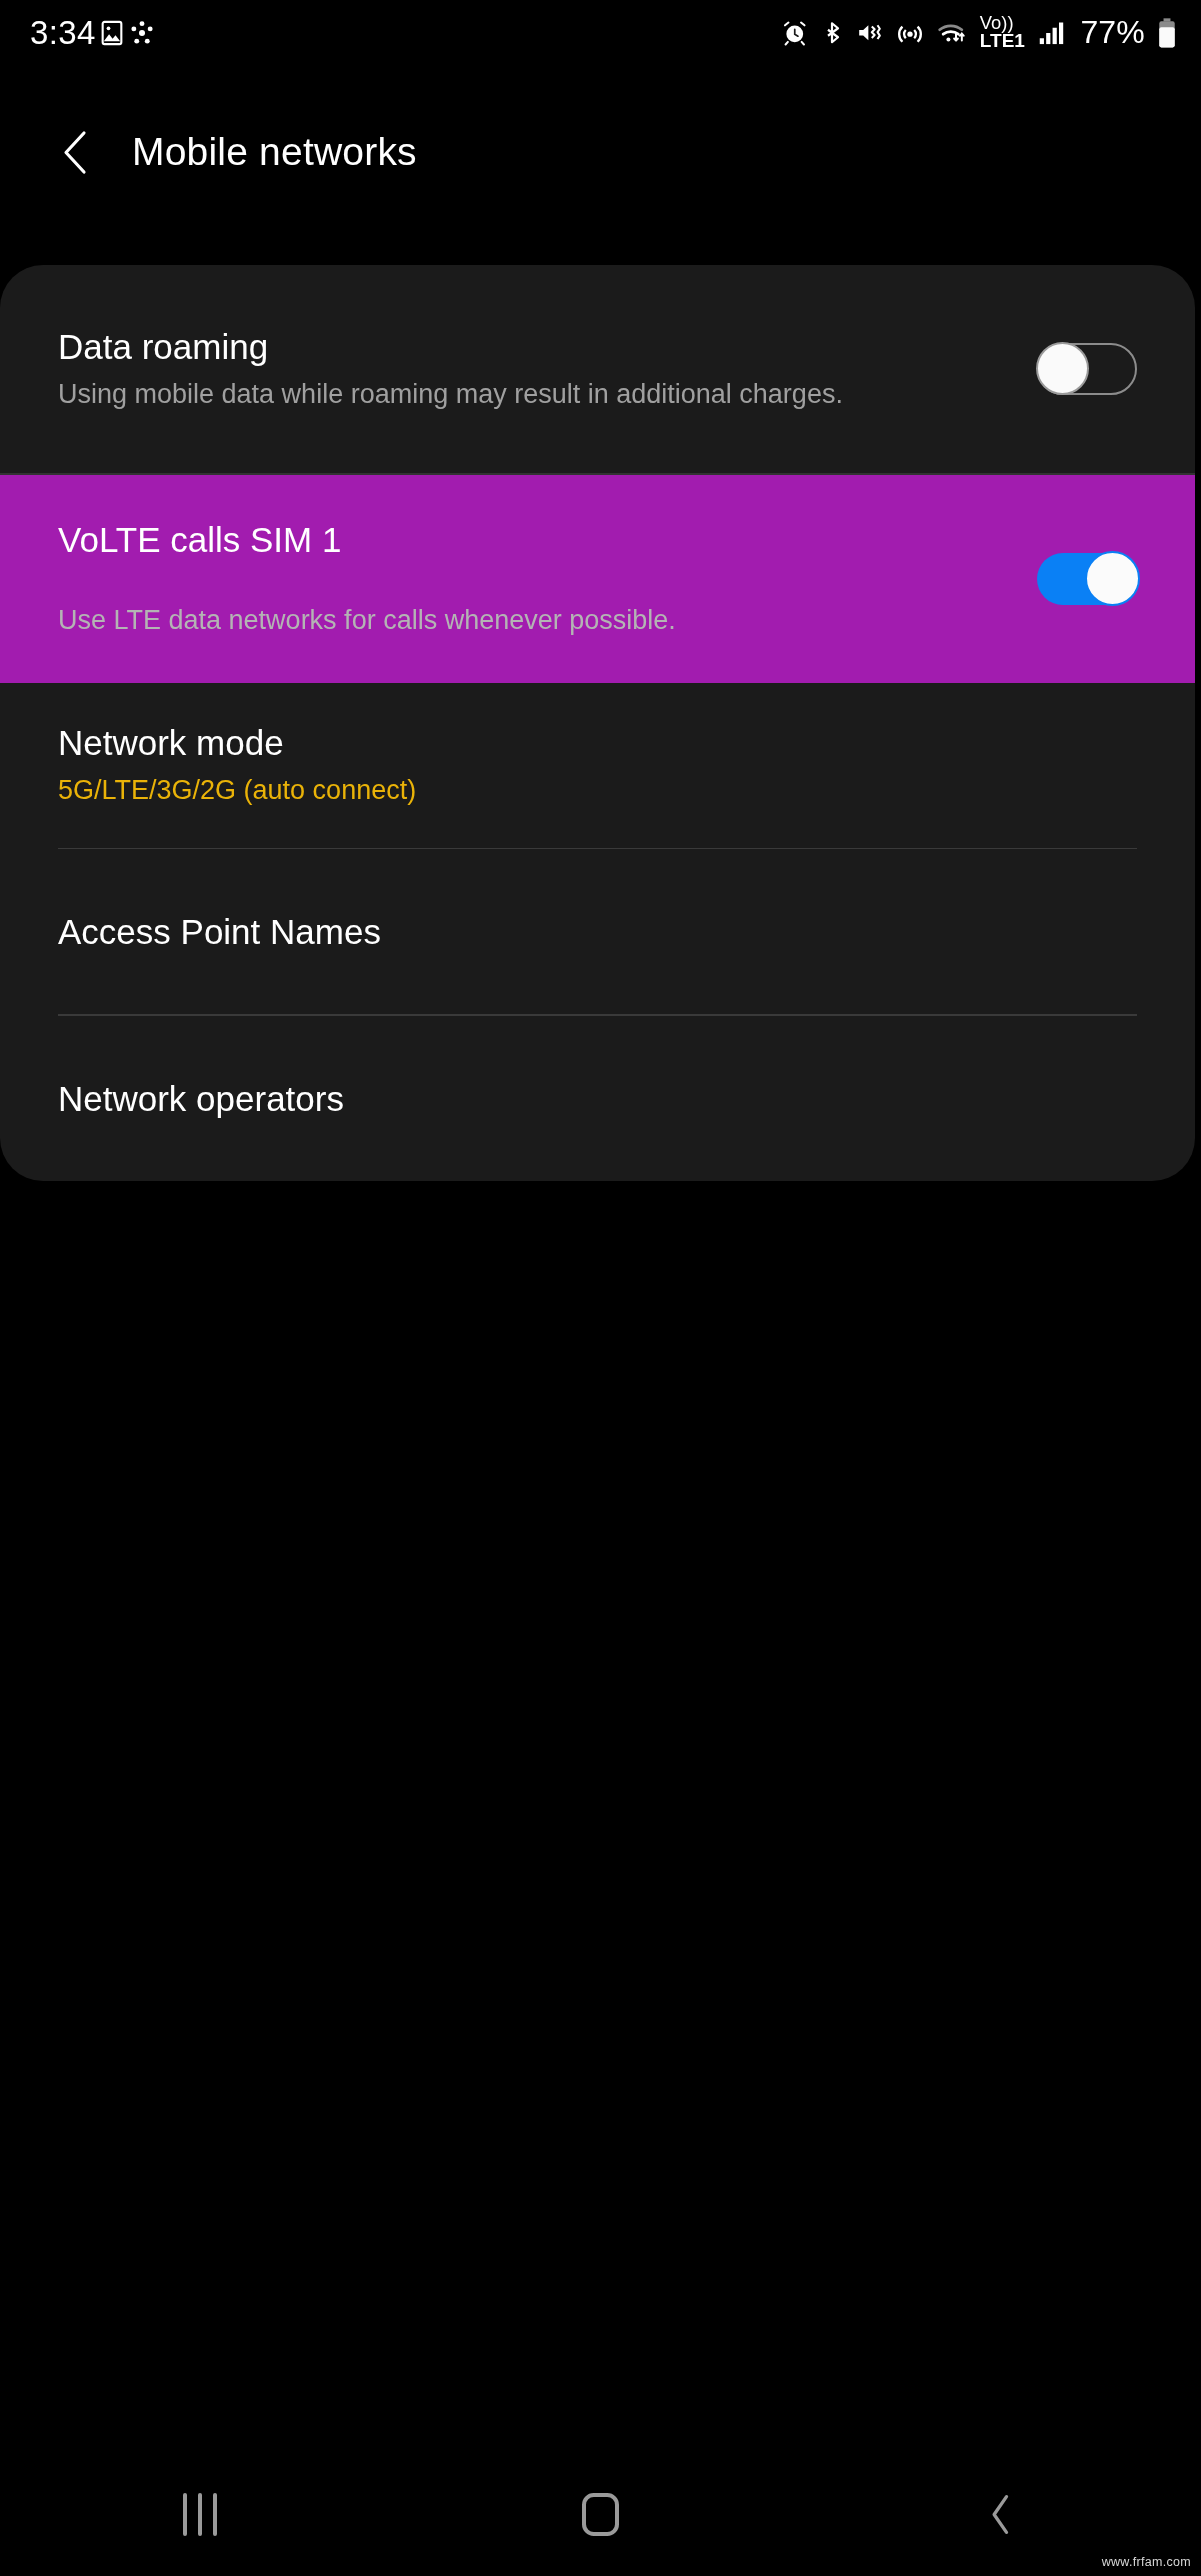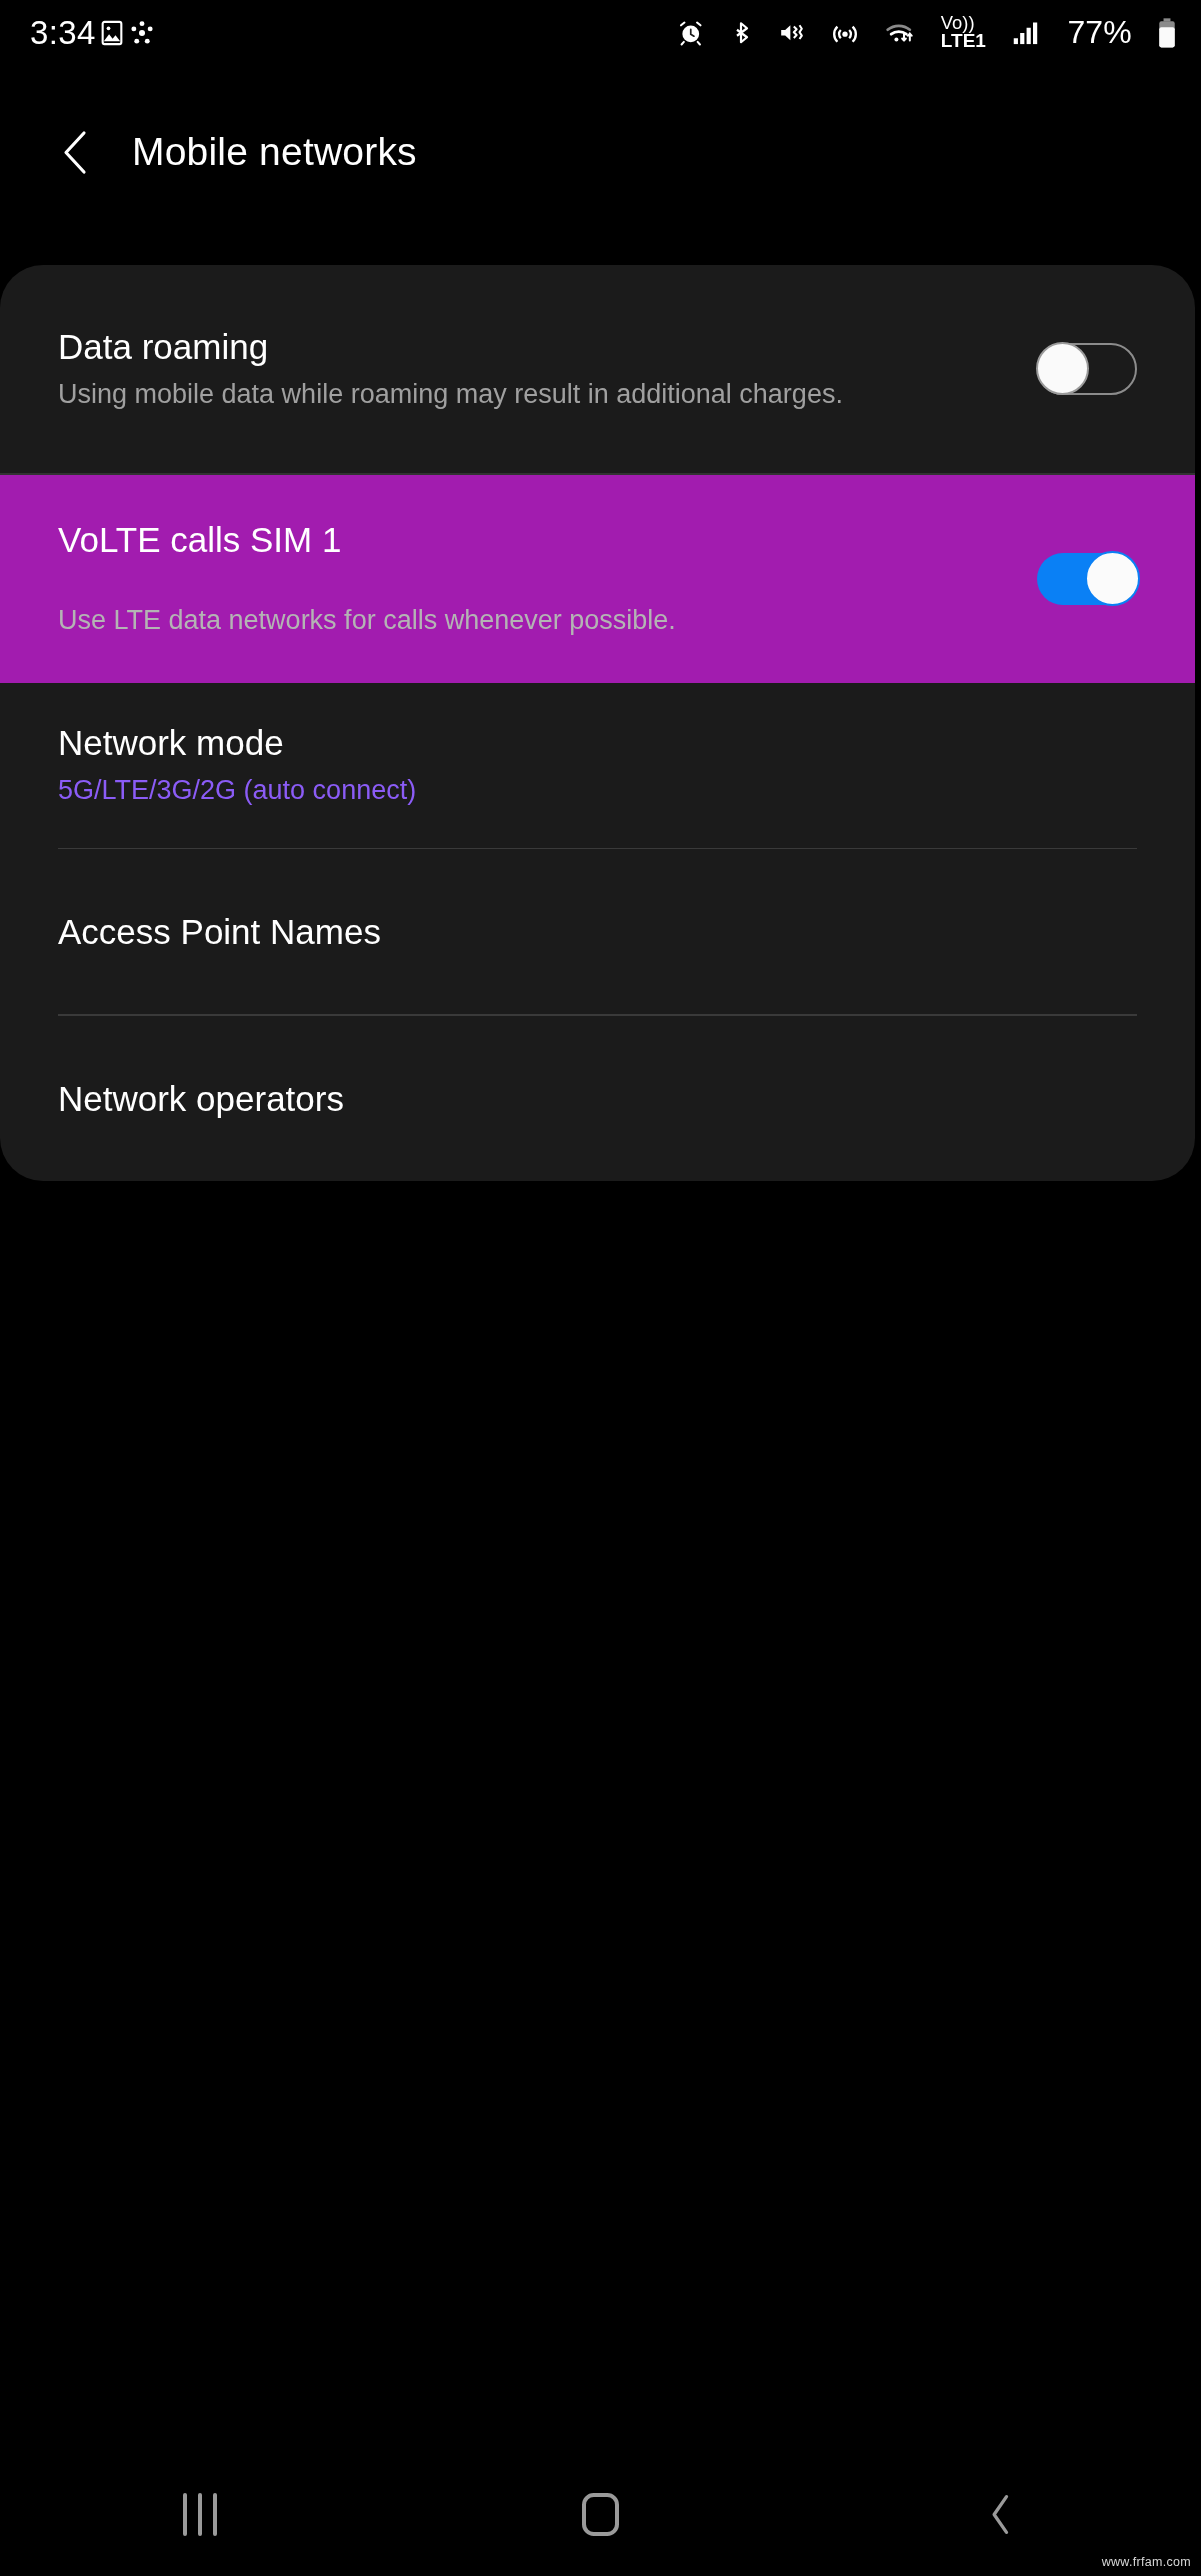--- a/index.html
+++ b/index.html
@@ -12,21 +12,21 @@
   .phone { position:relative; width:1201px; height:2576px; background:#000; }
 
   
   .status-bar {
     position:absolute; top:0; left:0; width:1201px; height:65px;
     display:flex; align-items:center; justify-content:space-between;
     padding:0 23.4px 0 30px;
   }
   .status-left { display:flex; align-items:center; gap:2px; }
   .clock { color:#fff; font-size:33px; letter-spacing:0.4px; line-height:1; }
-  .status-right { display:flex; align-items:center; gap:24px; }
+  .status-right { display:flex; align-items:center; gap:11px; }
   .sicon { display:block; }
 
   
   .app-header {
     position:absolute; top:104px; left:0; width:975px; height:96px;
     display:flex; align-items:center; padding-left:58px;
   }
   .back-chevron { width:37px; height:45px; margin-right:37px; flex:none; }
   .page-title { color:#fff; font-size:39px; font-weight:400; letter-spacing:0.2px; }
 
@@ -40,21 +40,21 @@
 
   .row { position:relative; display:flex; align-items:center; padding:0 58px; }
   .row.switch-row { min-height:208px; }
   .row.nav-row { min-height:165px; }
   .row-text { flex:1 1 auto; padding-right:33px; }
   .row-title { color:#ffffff; font-size:35px; font-weight:400; line-height:1.14; }
   .row-sub {
     color:#a0a0a0; font-size:27px; font-weight:400;
     line-height:1.28; margin-top:10px; max-width:884px;
   }
-  .row-sub.blue { color:#8b5cf6; }
+  .row-sub.blue { color:#eab308; }
   .row.highlight { background:#a21caf; }
   .row.highlight .row-sub { color:#b4b4b4;margin-top:43px; }
 
   .divider {
     height:1.7px; background:#3a3a3a; margin:0 58px;
   }
   .divider.full { margin:0; background:#333; }
 
   
   .toggle { flex:none; width:100px; height:52px; position:relative; }

